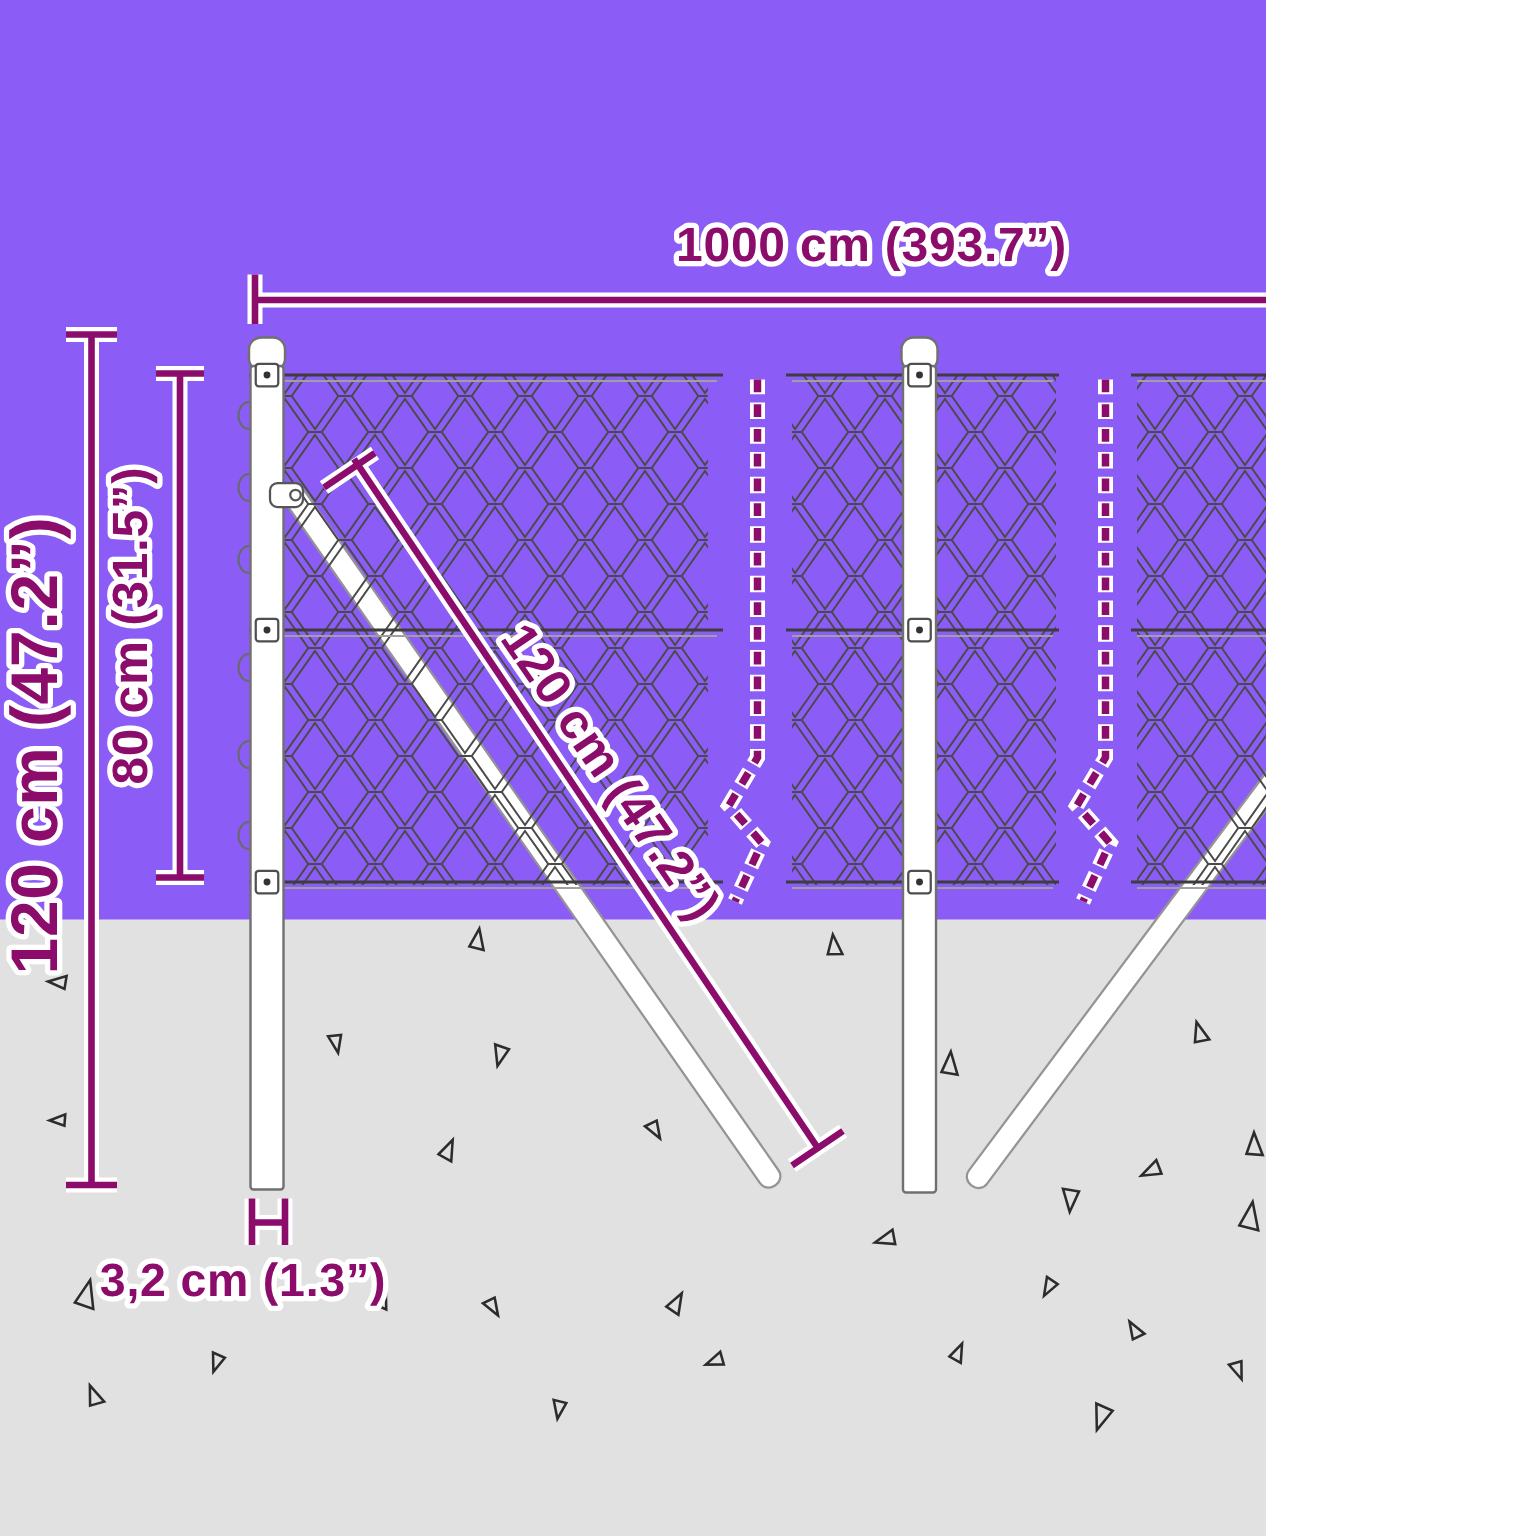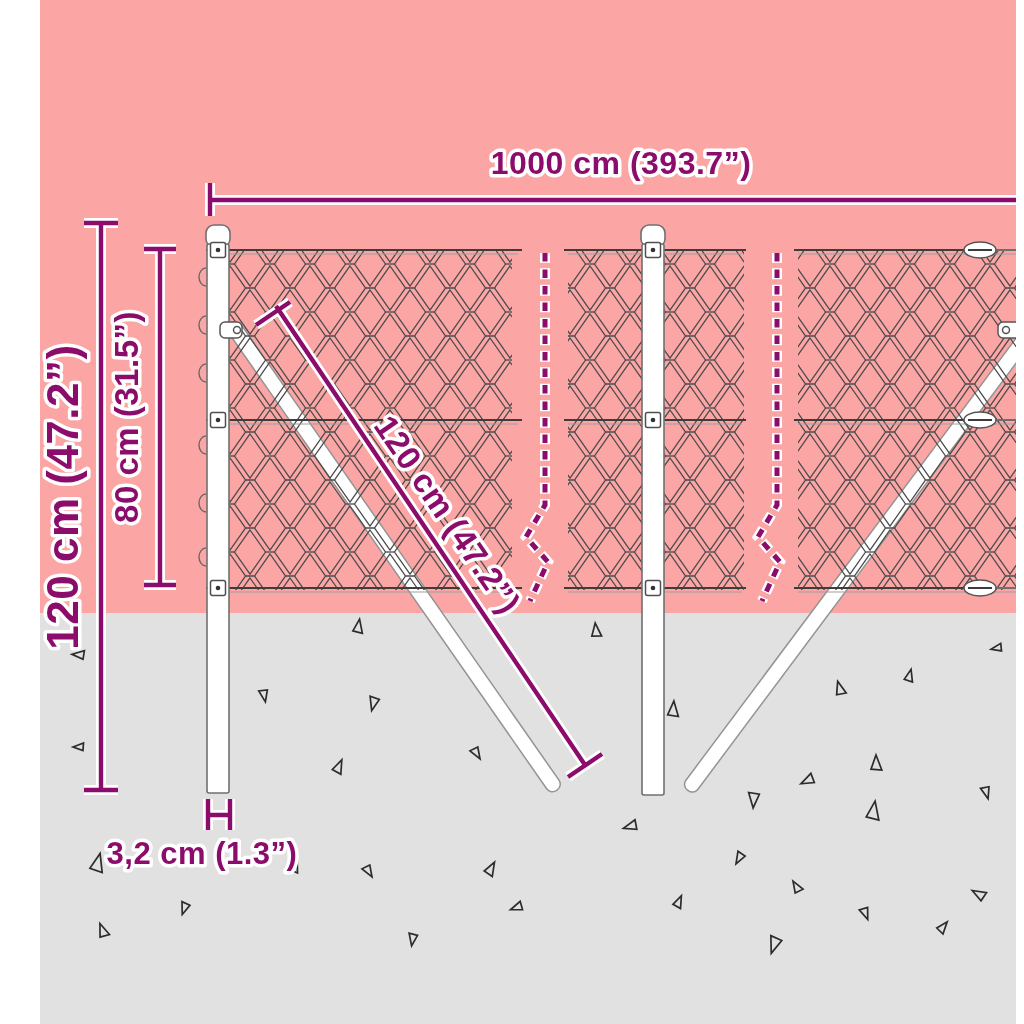--- a/index.html
+++ b/index.html
@@ -1,17 +1,17 @@
 <!DOCTYPE html>
 <html><head>
 <meta charset="utf-8">
 <style>
   html,body{margin:0;padding:0;background:#ffffff;}
-  .stage{position:relative;width:976px;height:1024px;background:#fca5a5;overflow:hidden;
-         font-family:"Liberation Sans","DejaVu Sans",sans-serif;margin-left:40px;}
+  .stage{position:relative;width:844px;height:1024px;background:#8b5cf6;overflow:hidden;
+         font-family:"Liberation Sans","DejaVu Sans",sans-serif;}
   svg{display:block;}
   .post{fill:#ffffff;stroke:#707070;stroke-width:1.6;}
   .brace{fill:#ffffff;stroke:#949494;stroke-width:1.5;}
   .clamp{fill:#ffffff;stroke:#4f4f4f;stroke-width:1.5;}
   .dot{fill:#333333;}
   .hw{stroke:#3d3d3d;stroke-width:2;}
   .hw2{stroke:#a0a0a0;stroke-width:1.2;}
   .curl{fill:none;stroke:#6a6a6a;stroke-width:1.4;}
   .tension{fill:#ffffff;stroke:#555555;stroke-width:1.5;}
   .dimcase{stroke:#ffffff;stroke-width:10;fill:none;}

